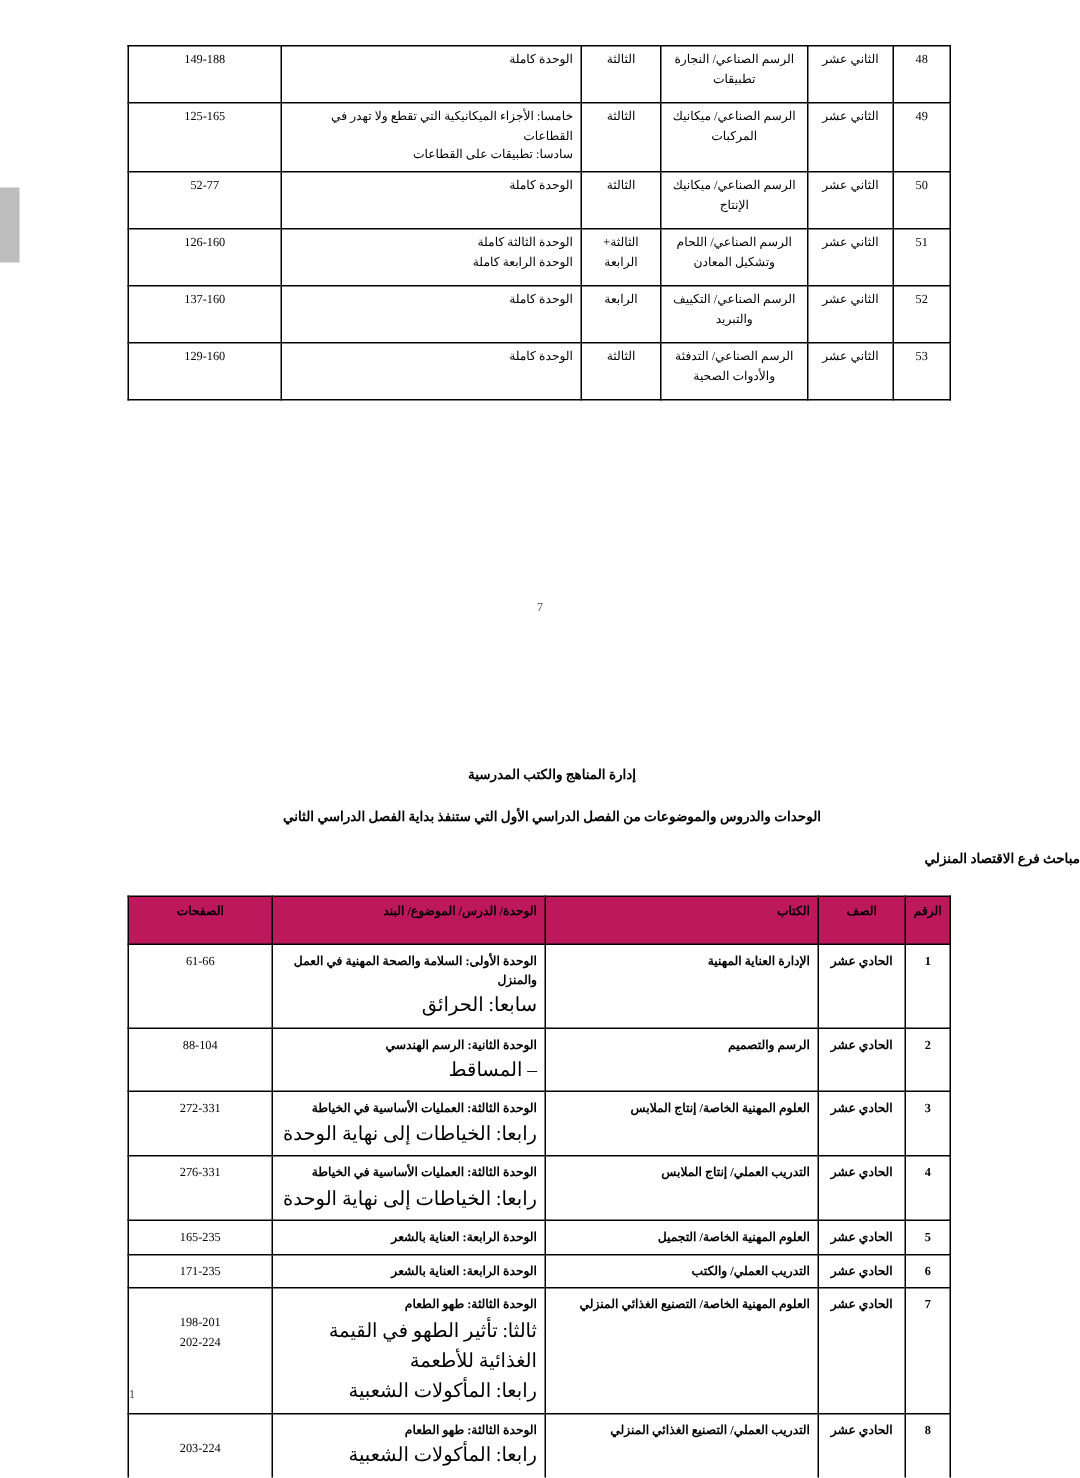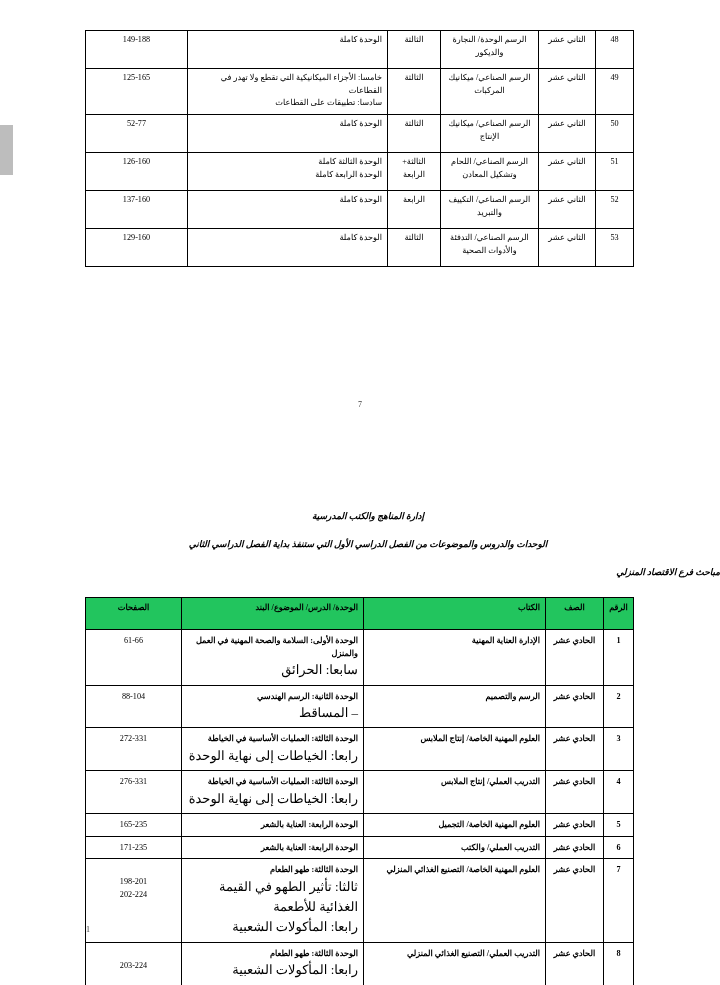--- a/index.html
+++ b/index.html
@@ -86,34 +86,33 @@
     top: 511px;
     width: 720px;
     text-align: center;
     direction: rtl;
   }
   .headings .h-line {
     font-size: 9px;
     font-weight: bold;
     margin: 0 0 18px 16px;
     letter-spacing: 0;
-    font-style: italic;
   }
   .headings .h-line:last-child { margin-bottom: 0; text-align: right; }
 
   
   .table2-wrap {
     position: absolute;
     left: 86px;
     top: 597px;
     width: 548px;
   }
   table.t2 { width: 548px; }
   table.t2 thead td {
-    background: #22c55e;
+    background: #be185d;
     text-align: center;
     font-weight: bold;
     font-size: 8.2px;
     height: 32px;
     vertical-align: top;
     padding-top: 4px;
   }
   table.t2 tbody td { padding-top: 5px; }
   .t2 .c-num   { width: 30px;  text-align: center; font-weight: bold; }
   .t2 .c-grade { width: 58px;  text-align: center; font-weight: bold; }
@@ -152,21 +151,21 @@
 
   <div class="left-marker"></div>
 
   <div class="table1-wrap">
     <table class="doc-table t1">
       <tbody>
 
         <tr>
           <td class="c-num">48</td>
           <td class="c-grade">الثاني عشر</td>
-          <td class="c-book">الرسم الوحدة/ النجارة والديكور</td>
+          <td class="c-book">الرسم الصناعي/ النجارة تطبيقات</td>
           <td class="c-unit">الثالثة</td>
           <td class="c-topic">الوحدة كاملة</td>
           <td class="c-pages">149-188</td>
         </tr>
 
         <tr>
           <td class="c-num">49</td>
           <td class="c-grade">الثاني عشر</td>
           <td class="c-book">الرسم الصناعي/ ميكانيك المركبات</td>
           <td class="c-unit">الثالثة</td>

